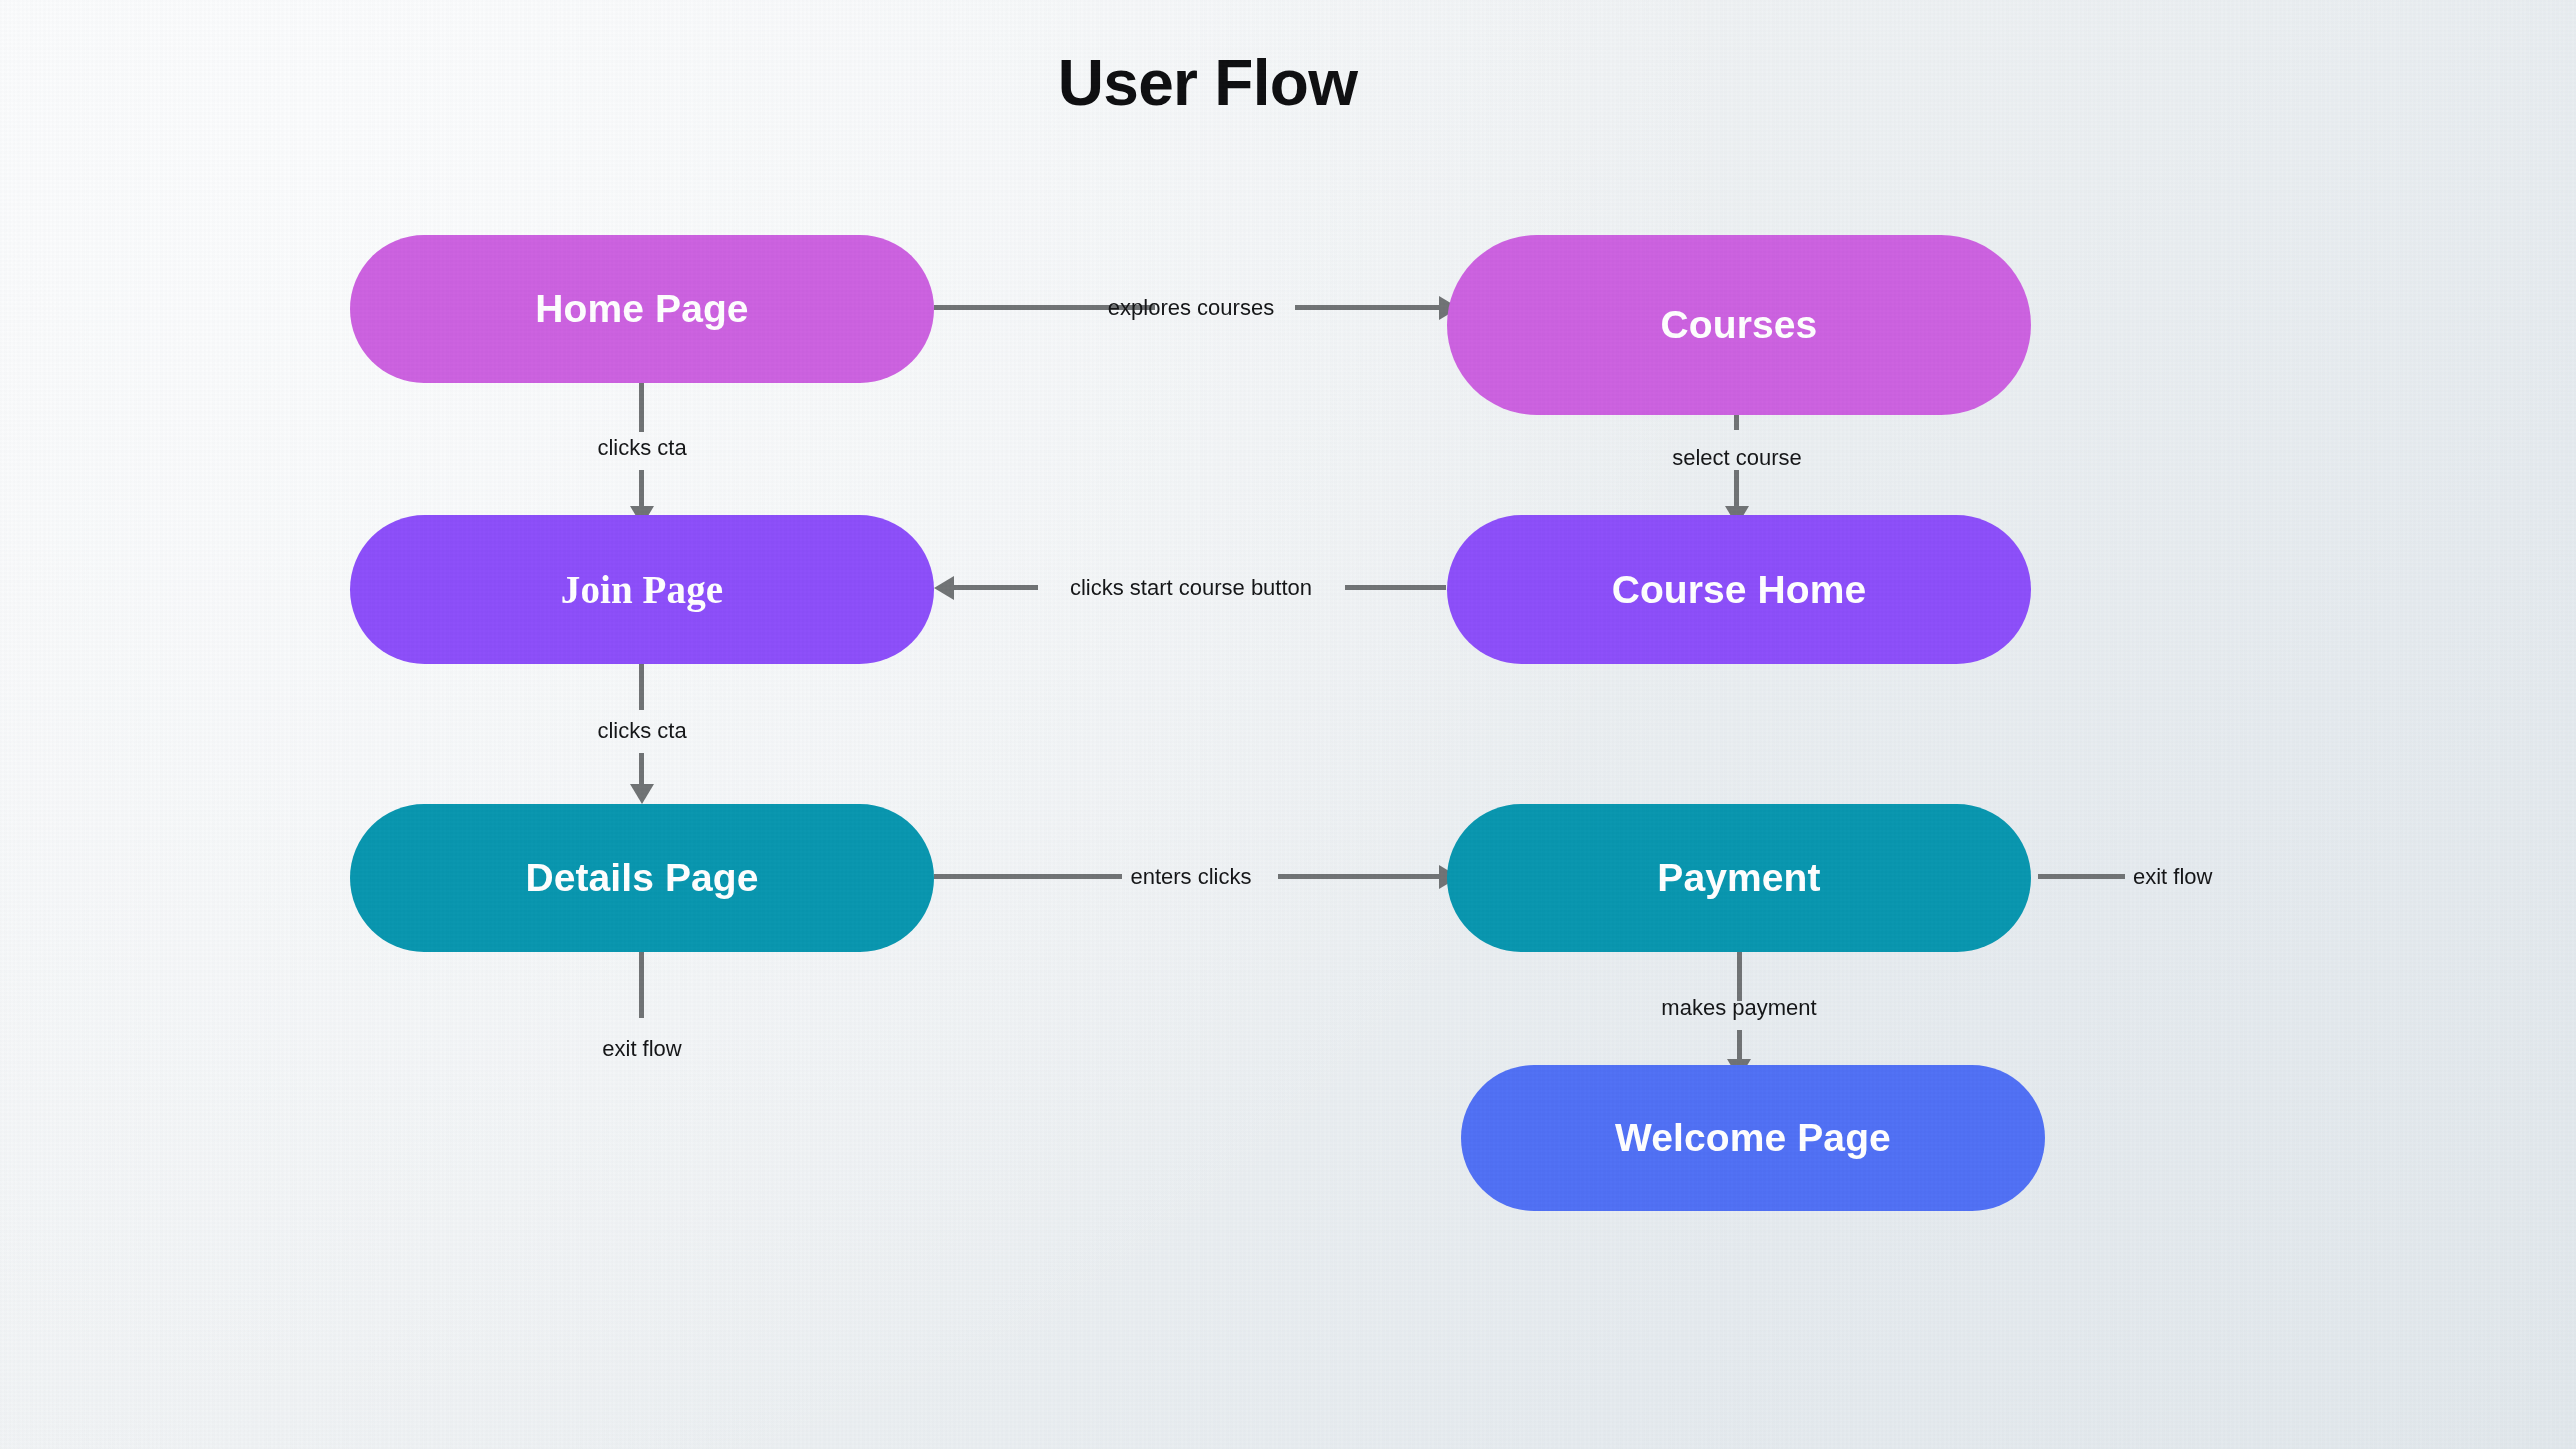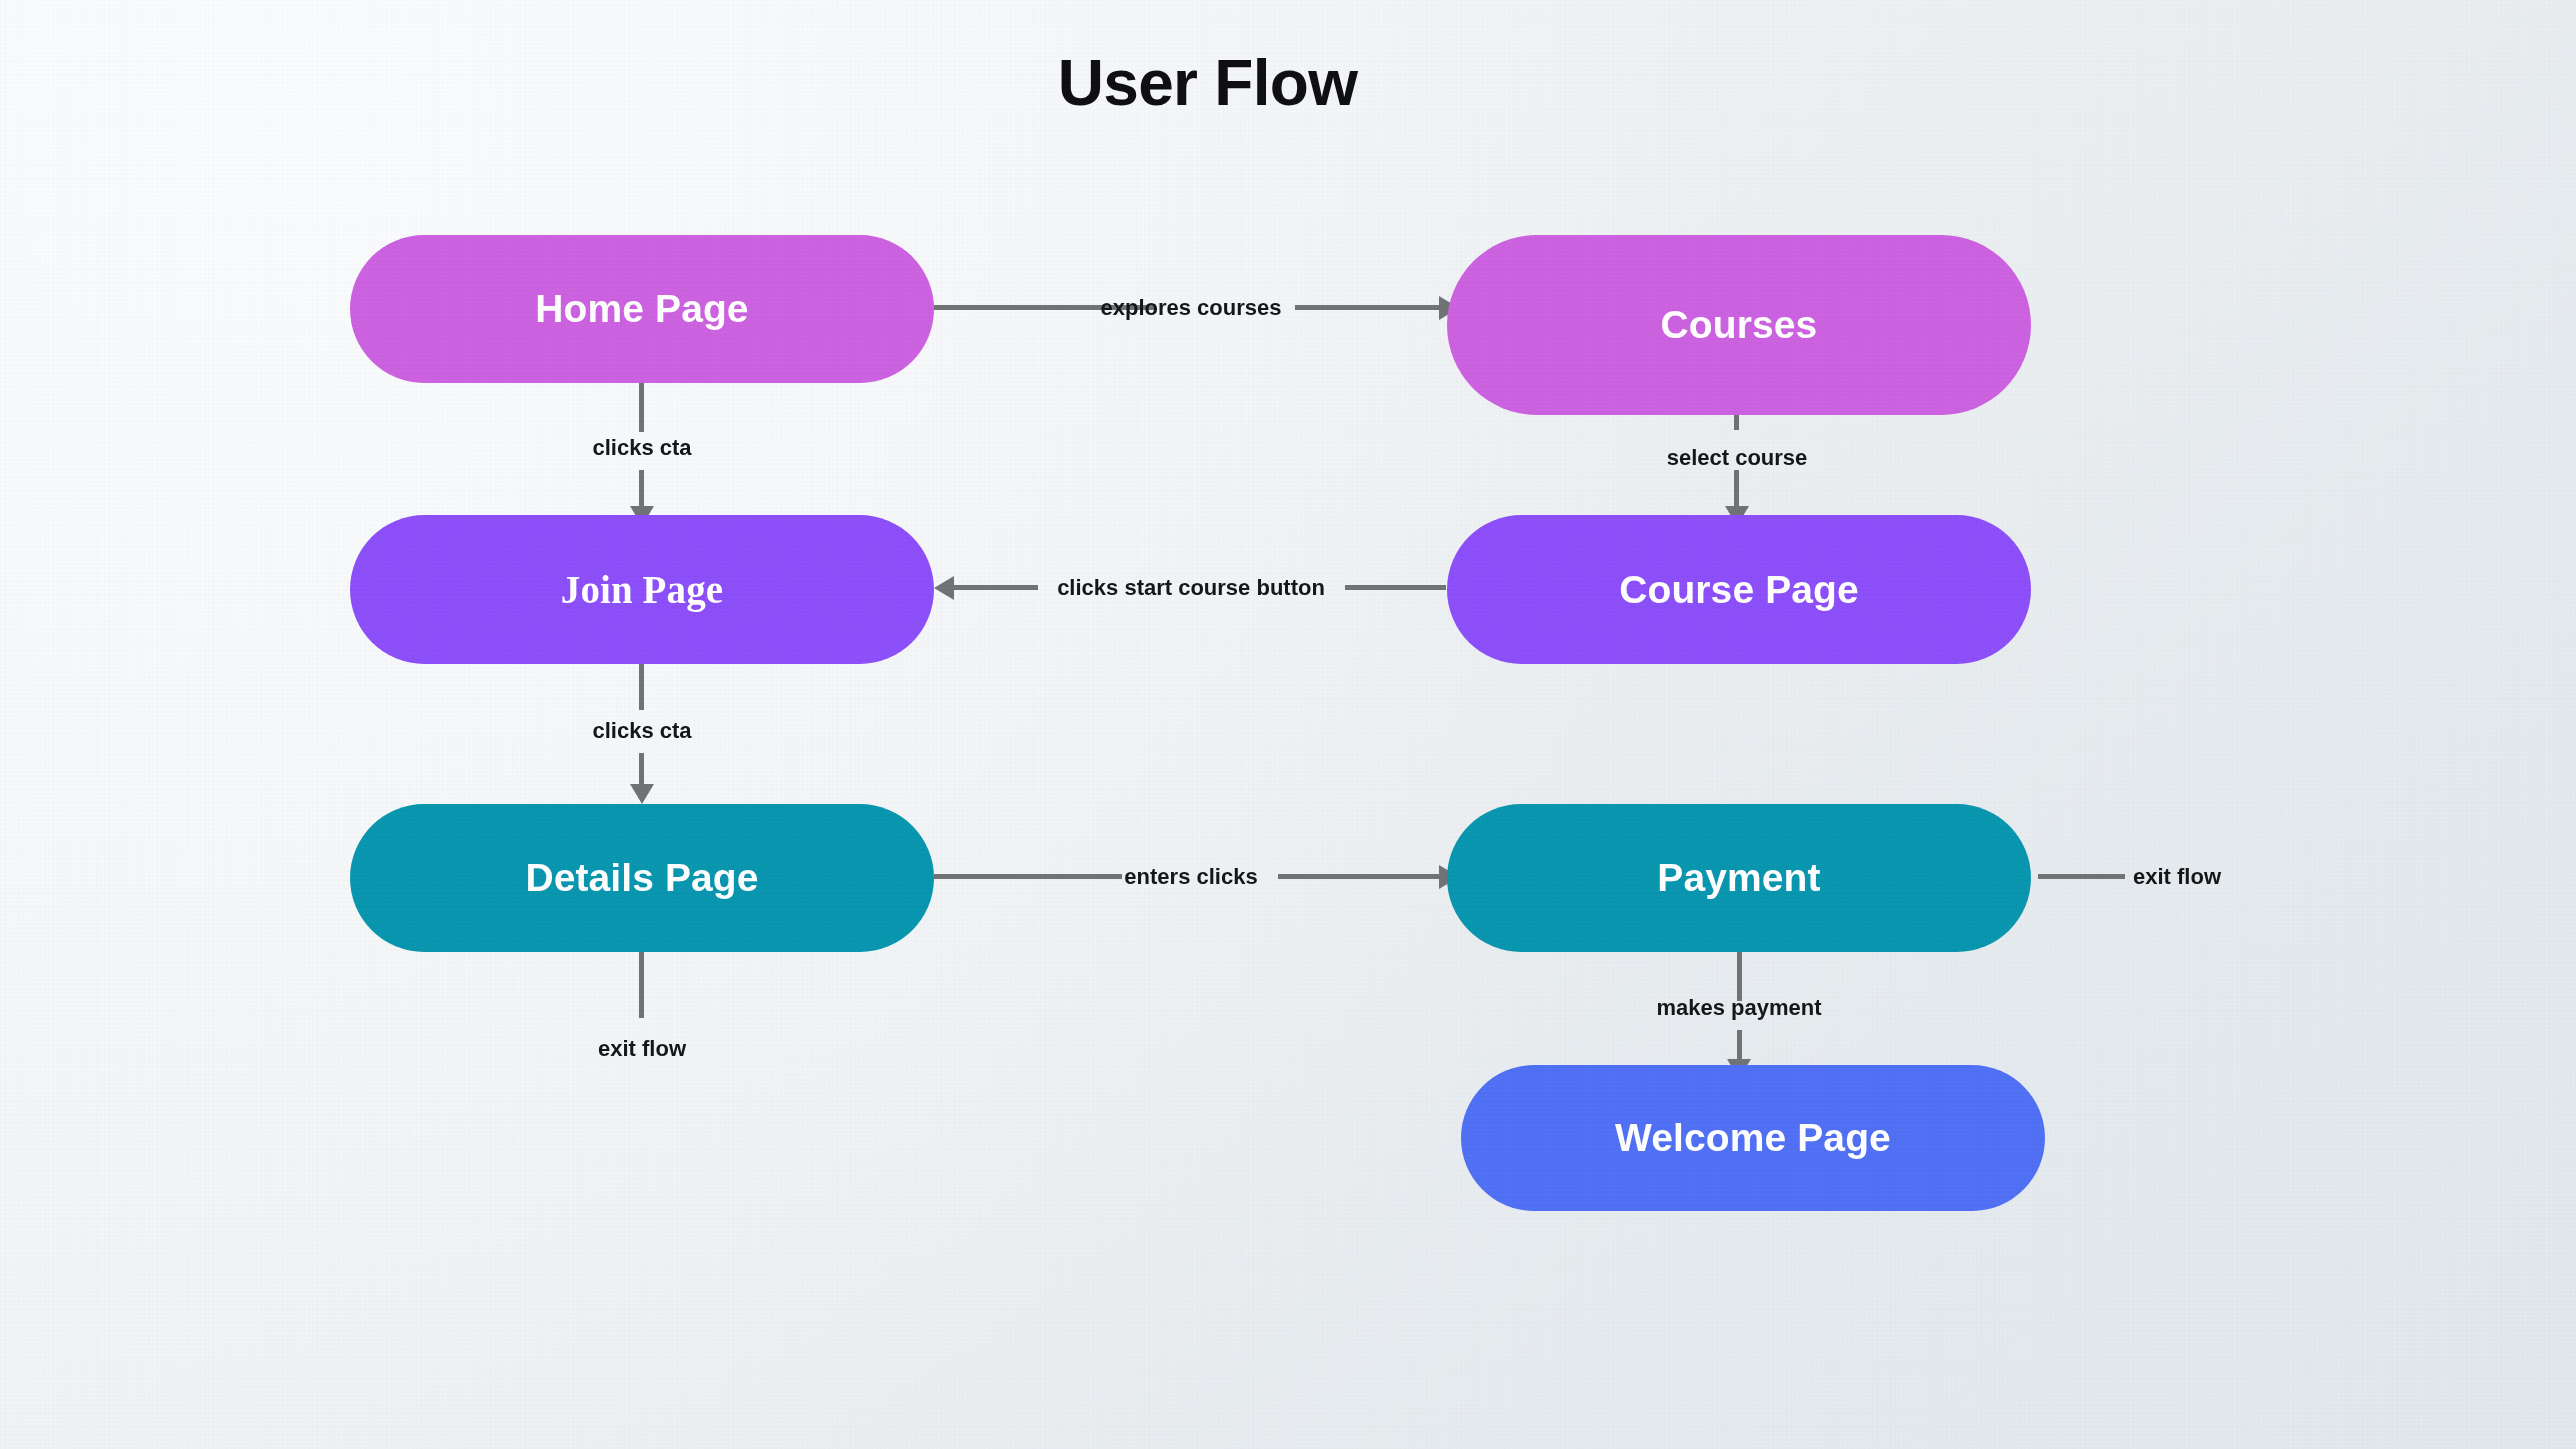--- a/index.html
+++ b/index.html
@@ -89,21 +89,21 @@
   }
   .arrowhead.down {
     border-left: 12px solid transparent;
     border-right: 12px solid transparent;
     border-top: 20px solid #6e7173;
   }
 
   .edge-label {
     position: absolute;
     font-size: 22px;
-    font-weight: bold;
+    font-weight: normal;
     color: #111214;
     white-space: nowrap;
     z-index: 2;
     line-height: 1;
   }
   .edge-label.centered {
     transform: translate(-50%, -50%);
   }
   .edge-label.left-anchor {
     transform: translateY(-50%);
@@ -163,21 +163,21 @@
 
   <div class="node" style="left:1447px; top:235px; width:584px; height:180px; background:#cc5fe0;">
     <span>Courses</span>
   </div>
 
   <div class="node" style="left:350px; top:515px; width:584px; height:149px; background:#8b4cfa;font-family:Liberation Serif, serif;">
     <span>Join Page</span>
   </div>
 
   <div class="node" style="left:1447px; top:515px; width:584px; height:149px; background:#8b4cfa;">
-    <span>Course Page</span>
+    <span>Course Home</span>
   </div>
 
   <div class="node" style="left:350px; top:804px; width:584px; height:148px; background:#0595ae;">
     <span>Details Page</span>
   </div>
 
   <div class="node" style="left:1447px; top:804px; width:584px; height:148px; background:#0595ae;">
     <span>Payment</span>
   </div>
 

